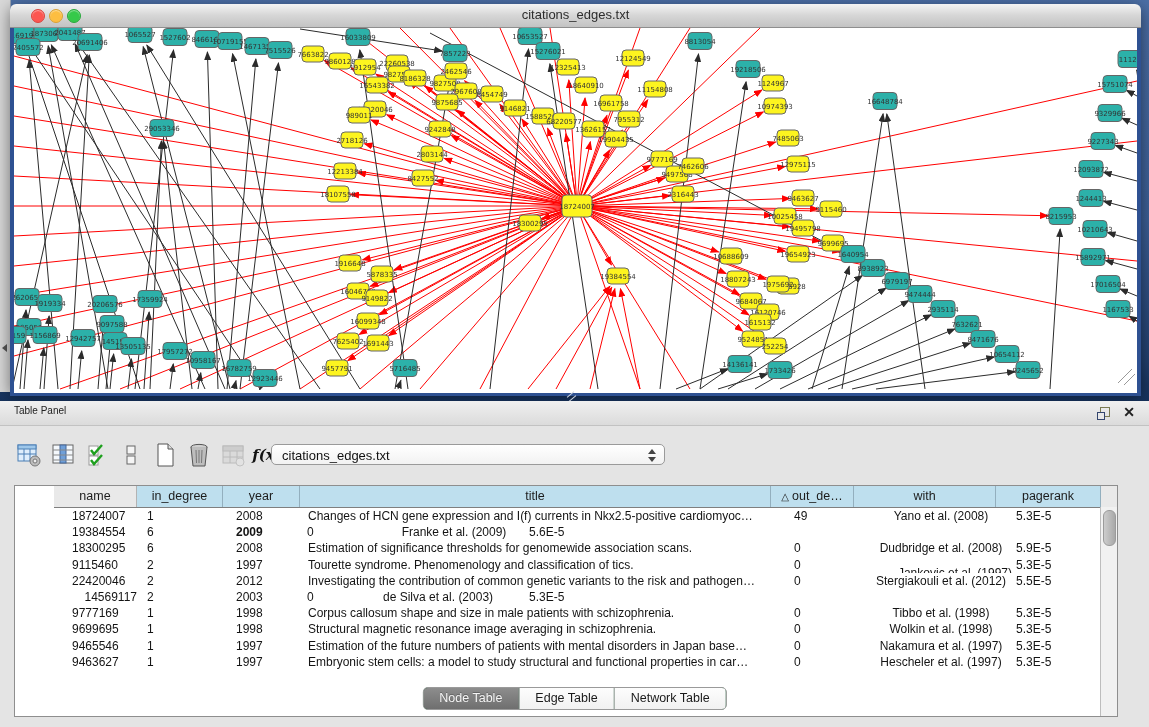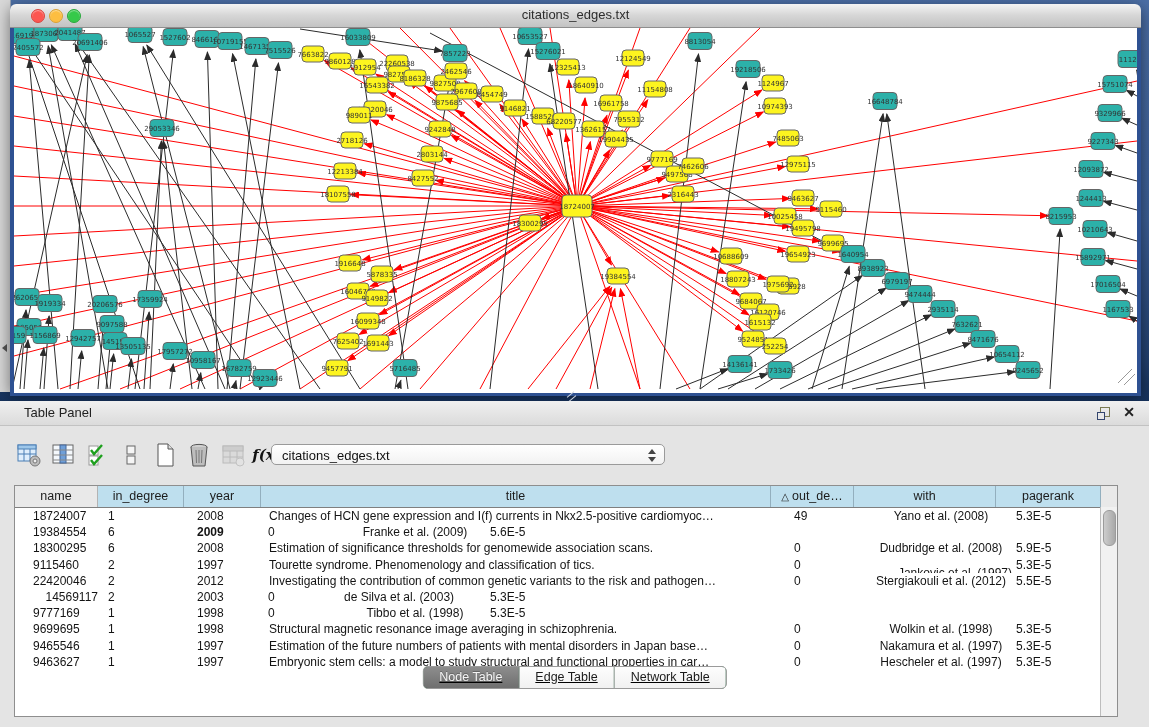--- a/index.html
+++ b/index.html
@@ -18,48 +18,48 @@
   .tl.grn{left:57px;background:#35c94a;border:1px solid #2aa83d;}
   .canvas-frame{position:relative;height:365px;background:#ffffff;border-left:4px solid #2e5192;border-right:4px solid #2e5192;border-bottom:3px solid #2e5192;overflow:hidden;}
   .canvas-frame svg{display:block;}
   .splitter-grip{position:absolute;left:566px;top:394px;width:12px;height:7px;}
   .splitter-grip span{position:absolute;width:9px;height:1px;background:#cfd6e2;transform:rotate(-40deg);}
   .splitter-grip span:nth-child(2){top:4px;left:2px;}
 
   
   .table-panel{position:absolute;left:0;top:401px;width:1149px;height:326px;background:#e4e4e4;}
   .panel-header{position:relative;height:24px;background:linear-gradient(180deg,#f0f0f0,#dbdbdb);border-bottom:1px solid #c2c2c2;}
-  .panel-header .ph-title{position:absolute;left:24px;top:4px;font-size:13px;color:#222;}
+  .panel-header .ph-title{position:absolute;left:14px;top:4px;font-size:10px;color:#222;}
   .float-icon{position:absolute;right:40px;top:6px;width:12px;height:12px;cursor:default;}
   .float-icon .sq1{position:absolute;left:3px;top:0;width:8px;height:8px;border:1px solid #7a7a52;}
   .float-icon .sq2{position:absolute;left:0;top:5px;width:6px;height:6px;border:1px solid #33456e;background:#e8e8e8;}
   .close-icon{position:absolute;right:14px;top:3px;font-size:14px;font-weight:bold;color:#222;cursor:default;}
 
   .panel-body{position:absolute;left:0;top:24px;right:0;bottom:27px;}
   .toolbar{position:absolute;left:14px;top:13px;height:34px;display:flex;align-items:center;}
   .tool-btn{width:30px;height:30px;margin-right:4px;border:none;background:transparent;padding:2px;display:flex;align-items:center;justify-content:center;}
   .tool-btn.disabled{opacity:.45;}
   .fx{font-family:"DejaVu Serif",serif;font-style:italic;font-weight:bold;font-size:15px;color:#111;}
   .table-selector{position:absolute;left:271px;top:19px;width:394px;height:21px;background:linear-gradient(180deg,#ffffff,#f2f2f2);border:1px solid #9a9a9a;border-radius:5px;font-size:13px;color:#111;line-height:21px;padding-left:10px;box-sizing:border-box;}
   .combo-arrows{position:absolute;right:8px;top:3px;width:9px;height:15px;}
   .combo-arrows .up{position:absolute;left:1px;top:1px;width:0;height:0;border-left:4px solid transparent;border-right:4px solid transparent;border-bottom:5px solid #444;}
   .combo-arrows .dn{position:absolute;left:1px;bottom:1px;width:0;height:0;border-left:4px solid transparent;border-right:4px solid transparent;border-top:5px solid #444;}
 
-  .table-box{position:absolute;left:14px;top:60px;width:1104px;height:232px;background:#fff;border:1px solid #8e8e8e;box-sizing:border-box;overflow:hidden;}
+  .table-box{position:absolute;left:14px;top:60px;width:1104px;height:232px;background:#fff;border:1px solid #8e8e8e;box-sizing:border-box;overflow:hidden;padding-left:39px;}
   .thead{display:flex;height:21px;border-bottom:1px solid #7f7f7f;}
   .th{box-sizing:border-box;font-size:12.5px;color:#1c1c1c;text-align:center;line-height:20px;background:#bedfee;border-right:1px solid #93afbe;overflow:hidden;white-space:nowrap;}
   .th.gray{background:#e9e9e9;border-right:1px solid #b3b3b3;}
   .th .sort{font-size:10px;margin-right:3px;}
   .tbody{position:relative;}
   .tr{display:flex;height:16.2px;background:#fff;}
   .td{box-sizing:border-box;font-size:12px;color:#141414;line-height:16px;white-space:nowrap;overflow:hidden;}
   .vscroll{position:absolute;right:0;top:21px;bottom:0;width:17px;background:#f1f1f1;border-left:1px solid #bdbdbd;box-sizing:border-box;}
   .vthumb{position:absolute;left:2px;top:3px;width:11px;height:34px;border-radius:6px;background:linear-gradient(90deg,#cdcdcd,#a8a8a8);border:1px solid #9b9b9b;}
 
-  .tabs{position:absolute;left:50%;top:241px;transform:translateX(-50%);display:flex;border:1px solid #9a9a9a;border-radius:5px;overflow:hidden;background:#14532d;height:21px;box-shadow:0 1px 0 rgba(255,255,255,.7);text-decoration:underline;}
+  .tabs{position:absolute;left:50%;top:262px;transform:translateX(-50%);display:flex;border:1px solid #9a9a9a;border-radius:5px;overflow:hidden;background:#14532d;height:21px;box-shadow:0 1px 0 rgba(255,255,255,.7);}
   .tab{font-size:12.5px;line-height:21px;padding:0 16px;color:#1a1a1a;background:linear-gradient(180deg,#fdfdfd,#f1f1f1);border-right:1px solid #b5b5b5;cursor:default;}
   .tab:last-child{border-right:none;}
   .tab.selected{background:linear-gradient(180deg,#8d8d8d,#6f6f6f);color:#f4f4f4;text-shadow:0 -1px 0 rgba(0,0,0,.25);}
 
   .statusbar{position:absolute;left:0;bottom:0;width:1149px;height:27px;background:#e0e0e0;border-top:1px solid #cecece;}
   .mem-label{position:absolute;right:36px;top:7px;font-size:11.5px;color:#2e2e2e;}
   .mem-led{position:absolute;right:14px;top:5px;width:14px;height:14px;border-radius:50%;background:radial-gradient(circle at 35% 30%,#90e890,#3db848 60%,#2a9a36);border:1px solid #6f8f6f;}
 </style>
 </head>
 <body>
@@ -903,20 +903,21 @@
               <div class="td" style="width: 86px; text-align: left; padding-left: 10px;">2</div>
               <div class="td" style="width: 77px; text-align: left; padding-left: 13px;">2003</div>
               <div class="td" style="width: 83px; text-align: left; padding-left: 7px;">0</div>
               <div class="td" style="width: 142px; ">de Silva et al. (2003)</div>
               <div class="td" style="width: 105px; text-align: left; padding-left: 4px;">5.3E-5</div>
             </div>
             <div class="tr">
               <div class="td" style="width: 83px; text-align: left; padding-left: 18px;">9777169</div>
               <div class="td" style="width: 86px; text-align: left; padding-left: 10px;">1</div>
               <div class="td" style="width: 77px; text-align: left; padding-left: 13px;">1998</div>
+              <div class="td" style="flex: 1 1 0%; text-align: left; padding-left: 8px;">Corpus callosum shape and size in male patients with schizophrenia.</div>
               <div class="td" style="width: 83px; text-align: left; padding-left: 7px;">0</div>
               <div class="td" style="width: 142px; text-align: center;">Tibbo et al. (1998)</div>
               <div class="td" style="width: 105px; text-align: left; padding-left: 4px;">5.3E-5</div>
             </div>
             <div class="tr">
               <div class="td" style="width: 83px; text-align: left; padding-left: 18px;">9699695</div>
               <div class="td" style="width: 86px; text-align: left; padding-left: 10px;">1</div>
               <div class="td" style="width: 77px; text-align: left; padding-left: 13px;">1998</div>
               <div class="td" style="flex: 1 1 0%; text-align: left; padding-left: 8px;">Structural magnetic resonance image averaging in schizophrenia.</div>
               <div class="td" style="width: 83px; text-align: left; padding-left: 7px;">0</div>

